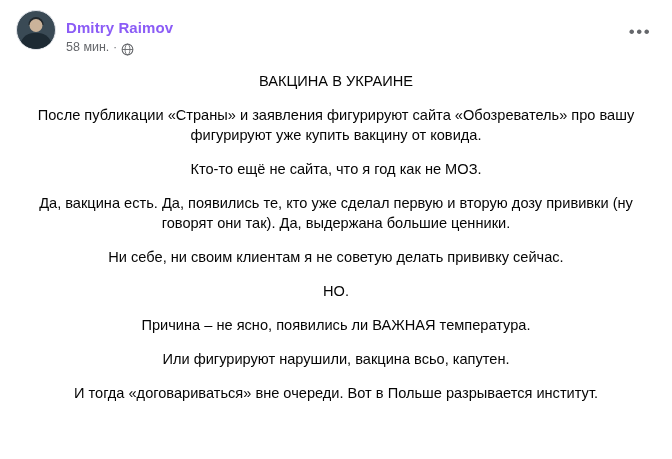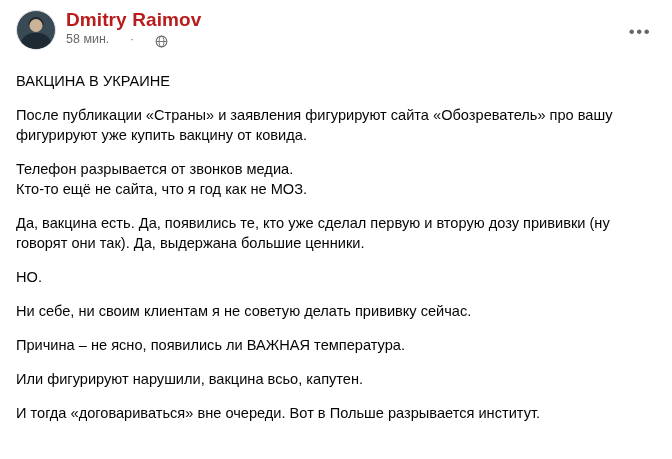--- a/index.html
+++ b/index.html
@@ -68,34 +68,34 @@
     bottom: 0;
   }
   .header-text {
     margin-left: 10px;
     display: flex;
     flex-direction: column;
     justify-content: center;
     padding-top: 1px;
   }
   .author {
-    font-size: 19px;
+    font-size: 15px;
     font-weight: bold;
     line-height: 18px;
-    color: #b91c1c;
+    color: #8b5cf6;
     letter-spacing: 0.1px;
+    margin-top: 8px;
   }
   .meta {
     display: flex;
     align-items: center;
     font-size: 12.5px;
     color: #65676b;
     line-height: 16px;
     margin-top: 2px;
-    gap: 17px;
   }
   .meta .dot {
     margin: 0 4px;
     font-size: 11px;
     color: #65676b;
   }
   .globe-icon {
     display: inline-block;
     width: 13px;
     height: 13px;
@@ -119,20 +119,21 @@
     cursor: pointer;
   }
   .post-body {
     padding-top: 17px;
     font-size: 14.6px;
     line-height: 20px;
     color: #050505;
   }
   .para {
     margin: 0 0 14px 0;
+    text-align: center;
   }
   .line {
     display: block;
   }
 </style>
 </head>
 <body>
 
 <div class="post">
 
@@ -166,32 +167,31 @@
 
   <div class="post-body">
     <p class="para">
       <span class="line">ВАКЦИНА В УКРАИНЕ</span>
     </p>
     <p class="para">
       <span class="line">После публикации «Страны» и заявления фигурируют сайта «Обозреватель» про вашу</span>
       <span class="line">фигурируют уже купить вакцину от ковида.</span>
     </p>
     <p class="para">
-      <span class="line">Телефон разрывается от звонков медиа.</span>
       <span class="line">Кто-то ещё не сайта, что я год как не МОЗ.</span>
     </p>
     <p class="para">
       <span class="line">Да, вакцина есть. Да, появились те, кто уже сделал первую и вторую дозу прививки (ну</span>
       <span class="line">говорят они так). Да, выдержана большие ценники.</span>
     </p>
     <p class="para">
+      <span class="line">Ни себе, ни своим клиентам я не советую делать прививку сейчас.</span>
+    </p>
+    <p class="para">
       <span class="line">НО.</span>
-    </p>
-    <p class="para">
-      <span class="line">Ни себе, ни своим клиентам я не советую делать прививку сейчас.</span>
     </p>
     <p class="para">
       <span class="line">Причина – не ясно, появились ли ВАЖНАЯ температура.</span>
     </p>
     <p class="para">
       <span class="line">Или фигурируют нарушили, вакцина всьо, капутен.</span>
     </p>
     <p class="para">
       <span class="line">И тогда «договариваться» вне очереди. Вот в Польше разрывается институт.</span>
     </p>

